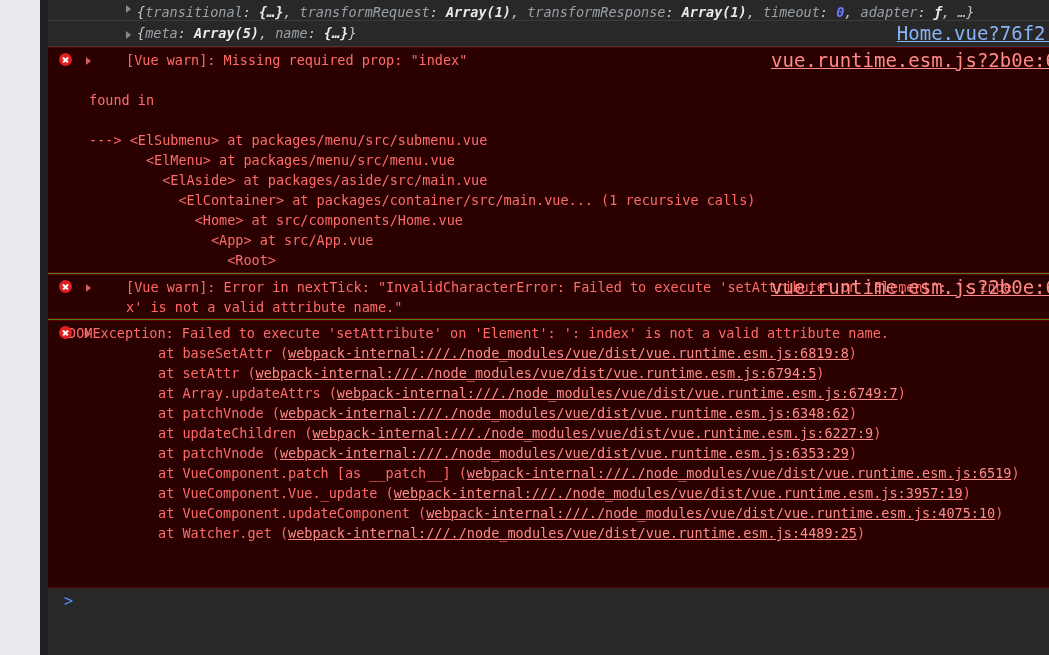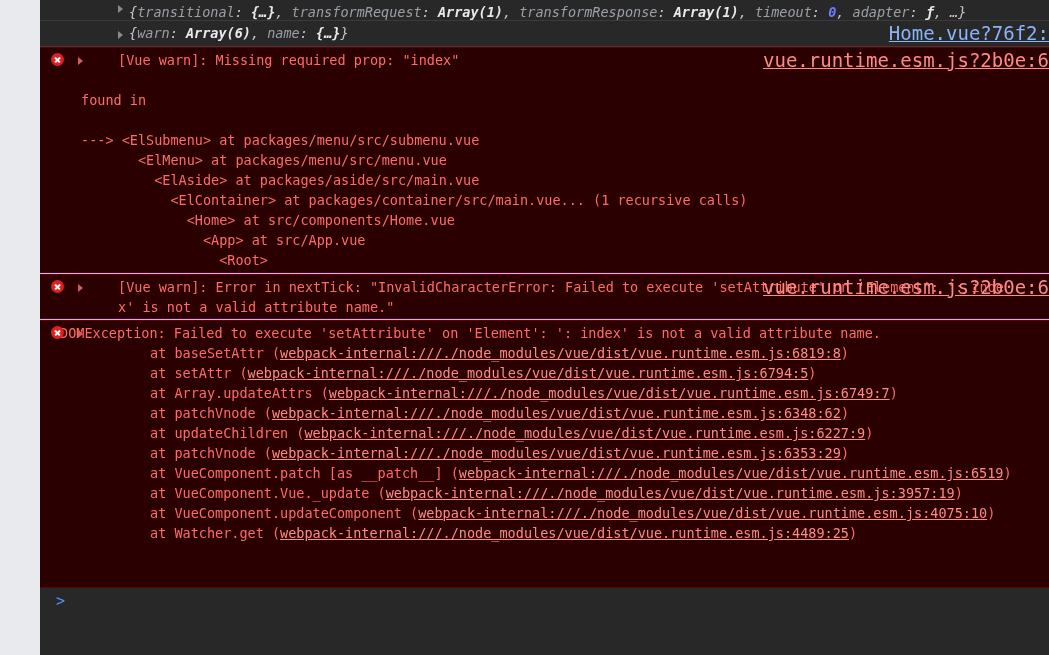--- a/index.html
+++ b/index.html
@@ -8,21 +8,21 @@
     background:#202124;
     font-family:"DejaVu Sans Mono","Liberation Mono",monospace;
     font-size:12px;
     -webkit-font-smoothing:antialiased;
   }
   #console-panel{position:relative;width:1049px;height:655px;display:flex;}
 
   
   .gutter{width:40px;height:655px;background:#e8eaed;flex:0 0 40px;}
 
-  .console-body{flex:1 1 auto;position:relative;background:#c4b5fd;overflow:hidden;}
+  .console-body{flex:1 1 auto;position:relative;background:#4d7c0f;overflow:hidden;margin-left:8px;}
 
   
   .msg{position:relative;box-sizing:border-box;width:1009px;padding:2px 0 3px 0;}
   .msg-log{background:#282828;border-bottom:1px solid #3a3a3a;}
   .msg-err{background:#2a0000;border-top:1px solid #5c0000;border-bottom:1px solid #5c0000;}
 
   .icon-err{
     position:absolute;left:11px;top:5px;width:13px;height:13px;border-radius:50%;
     background:#e02020;
   }
@@ -75,21 +75,21 @@
 
   <div class="console-body">
 
     <div class="msg msg-log" style="position:absolute;left:0;top:-8px;height:29px;">
       <span class="tri" style="left:78px;top:13px;"></span>
       <span class="msg-text log-text" style="padding-top:8px;"><span>{</span><span class="k">transitional</span><span>: </span><span class="v">{…}</span><span>, </span><span class="k">transformRequest</span><span>: </span><span class="v">Array(1)</span><span>, </span><span class="k">transformResponse</span><span>: </span><span class="v">Array(1)</span><span>, </span><span class="k">timeout</span><span>: </span><span class="num">0</span><span>, </span><span class="k">adapter</span><span>: </span><span class="v">ƒ</span><span>, …}</span></span>
     </div>
 
     <div class="msg msg-log" style="position:absolute;left:0;top:21px;height:26px;">
       <span class="tri" style="left:78px;top:10px;"></span>
-      <span class="msg-text log-text"><span>{</span><span class="k">warn</span><span>: </span><span class="v">Array(6)</span><span>, </span><span class="k">name</span><span>: </span><span class="v">{…}</span><span>}</span></span>
+      <span class="msg-text log-text"><span>{</span><span class="k">meta</span><span>: </span><span class="v">Array(5)</span><span>, </span><span class="k">name</span><span>: </span><span class="v">{…}</span><span>}</span></span>
       <a class="srclink srclink-log" style="top:2px;">Home.vue?76f2:</a>
     </div>
 
     <div class="msg msg-err" style="position:absolute;left:0;top:47px;height:226px;">
       <span class="icon-err" style="top:5px;"></span>
       <span class="tri tri-err" style="left:38px;top:9px;"></span>
       <span class="msg-text err-text">[Vue warn]: Missing required prop: "index"</span>
       <span class="msg-text err-cont" style="color:#ff6b68;">
 found in
 

